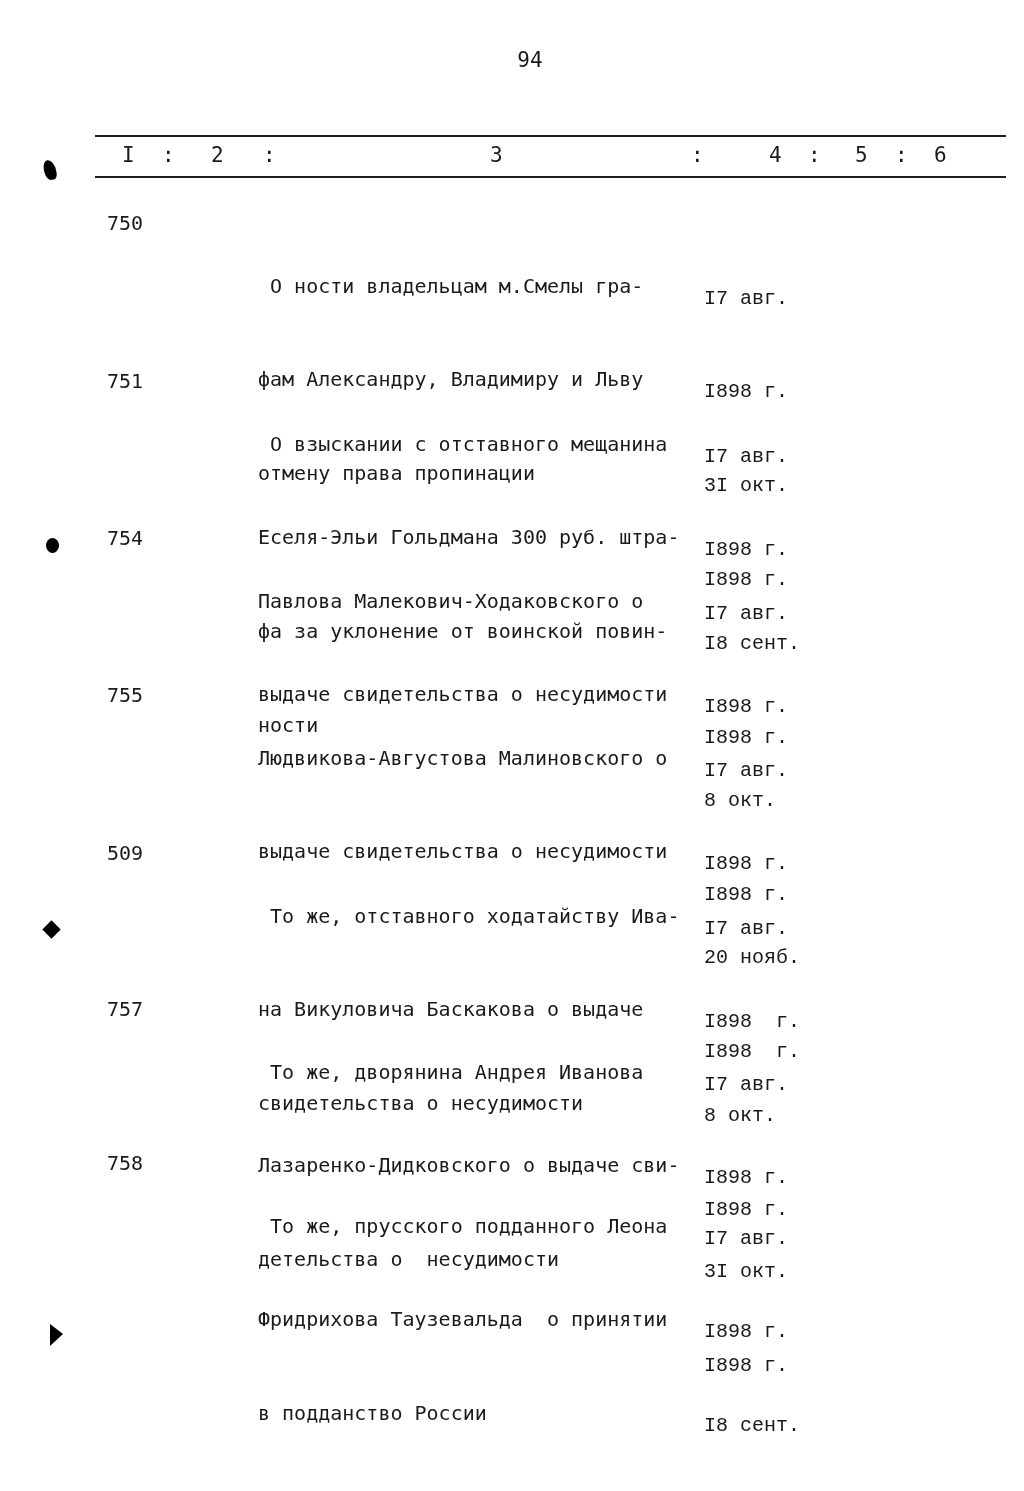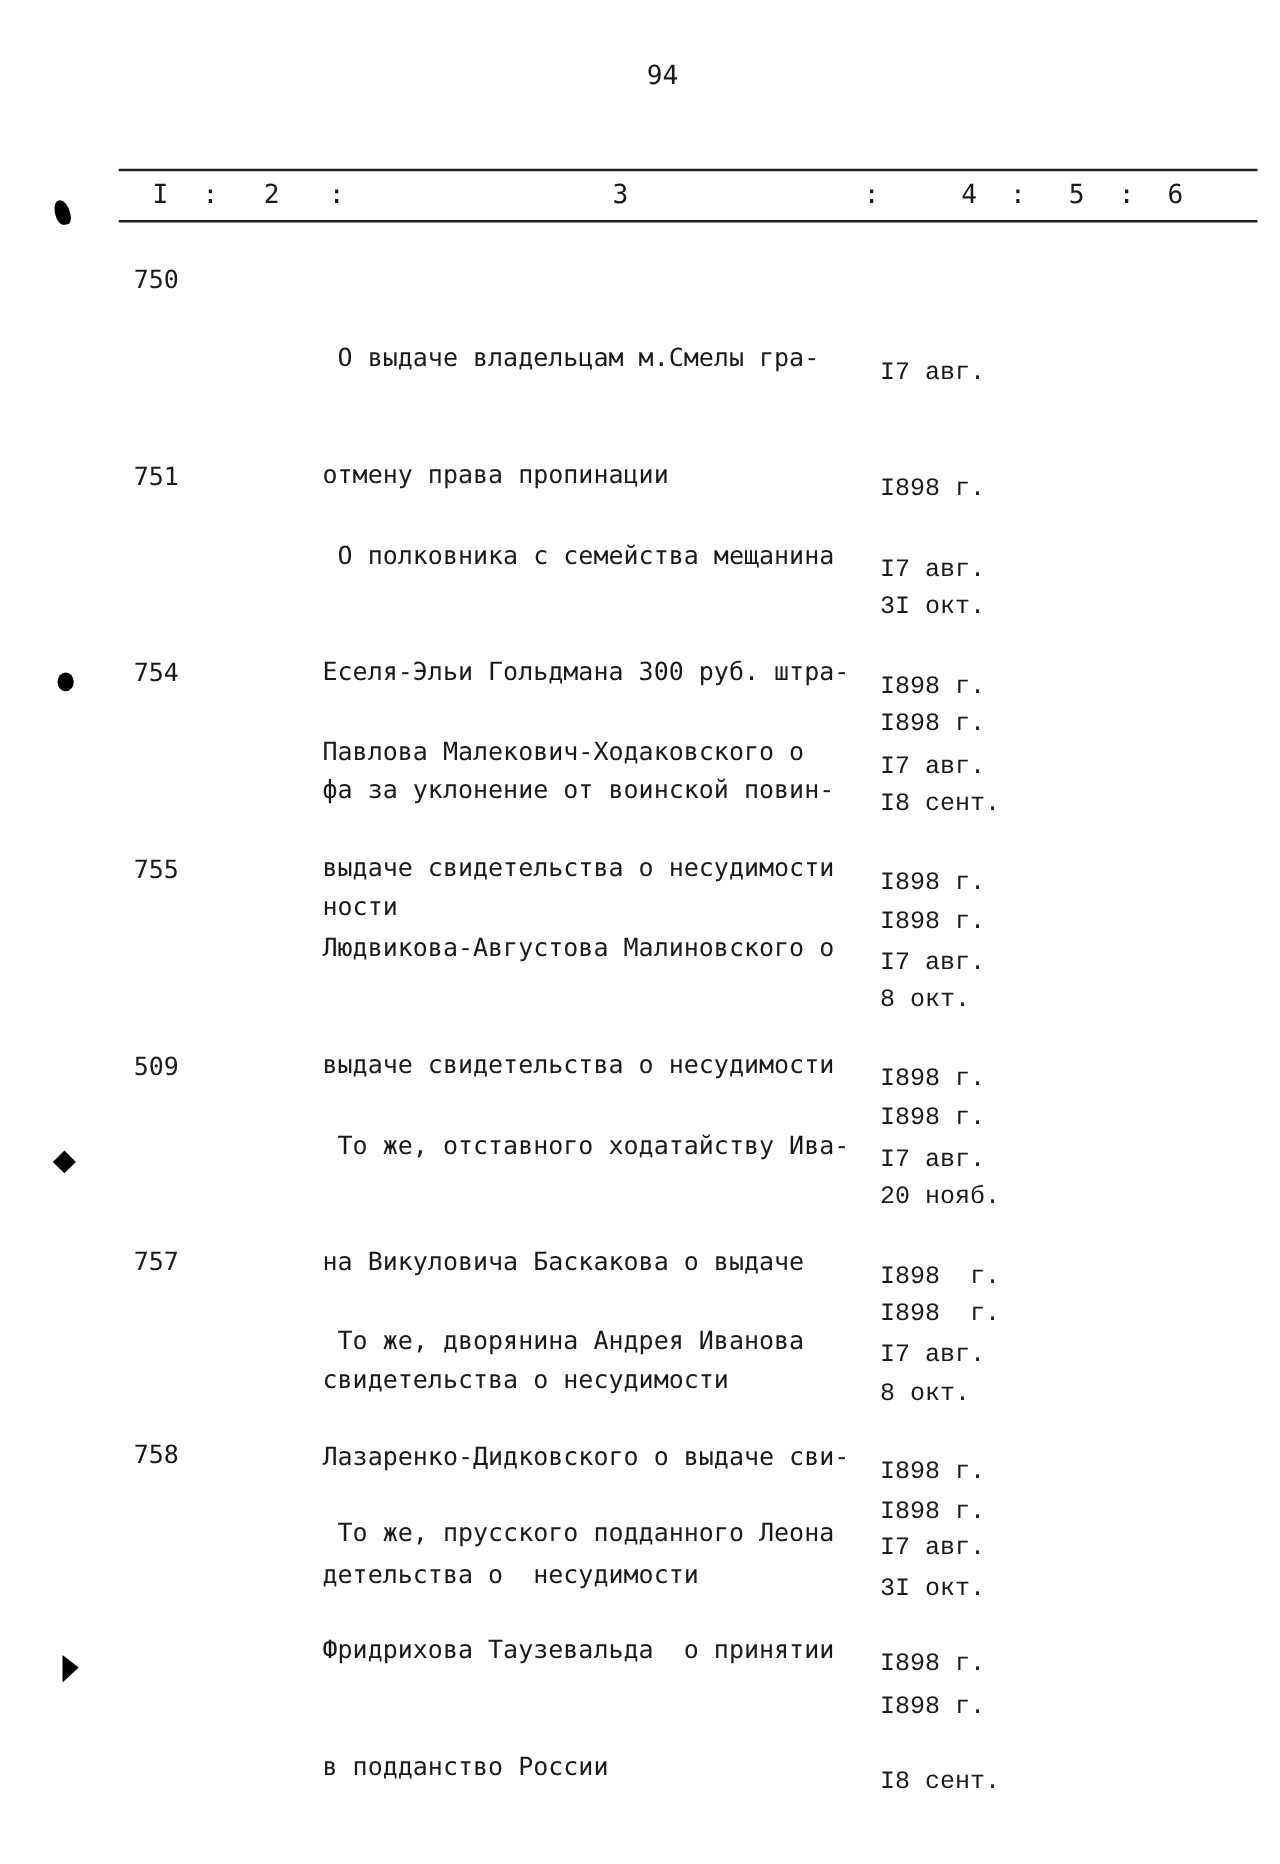--- a/index.html
+++ b/index.html
@@ -115,35 +115,36 @@
   <span style="left:808px">:</span>
   <span style="left:855px">5</span>
   <span style="left:895px">:</span>
   <span style="left:934px">6</span>
 </div>
 <div class="rule bottom"></div>
 
 <div class="entry" style="top:208px">
   <span class="num">750</span>
   <div class="desc">
-    <div> О выдаче владельцам м.Смелы гра-</div>
+    <div> О ности владельцам м.Смелы гра-</div>
+    <div>фам Александру, Владимиру и Льву</div>
     <div>отмену права пропинации</div>
   </div>
   <div class="dates">
     <div>I7 авг.</div>
     <div>I898 г.</div>
     <div>3I окт.</div>
     <div>I898 г.</div>
   </div>
 </div>
 
 <div class="entry" style="top:366px">
   <span class="num">751</span>
   <div class="desc">
-    <div> О полковника с семейства мещанина</div>
+    <div> О взыскании с отставного мещанина</div>
     <div>Еселя-Эльи Гольдмана 300 руб. штра-</div>
     <div>фа за уклонение от воинской повин-</div>
     <div>ности</div>
   </div>
   <div class="dates">
     <div>I7 авг.</div>
     <div>I898 г.</div>
     <div>I8 сент.</div>
     <div>I898 г.</div>
   </div>

